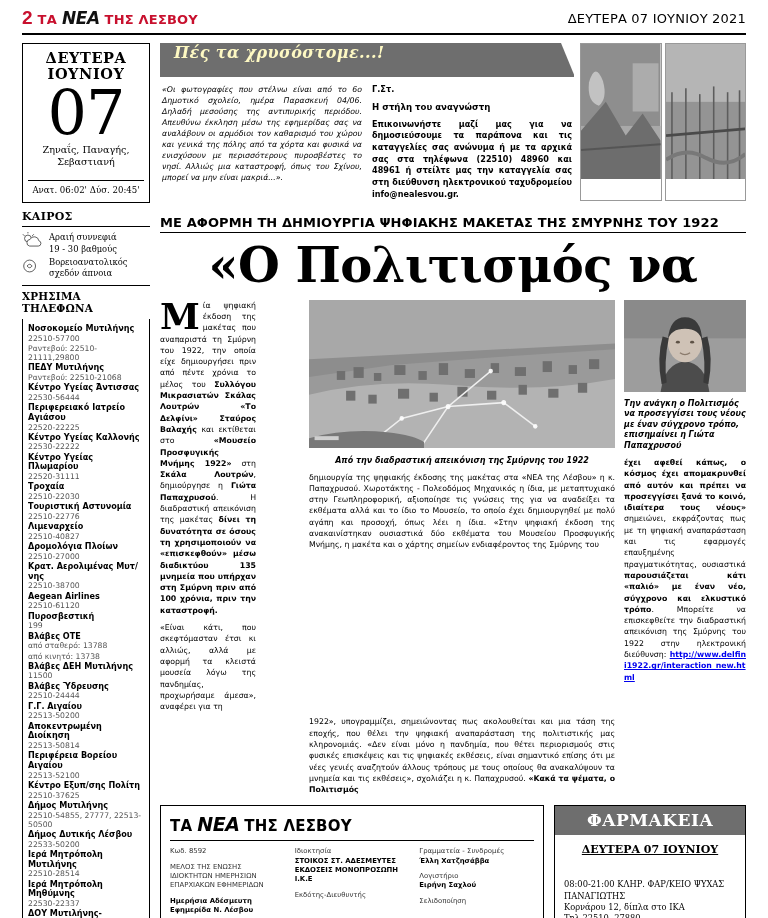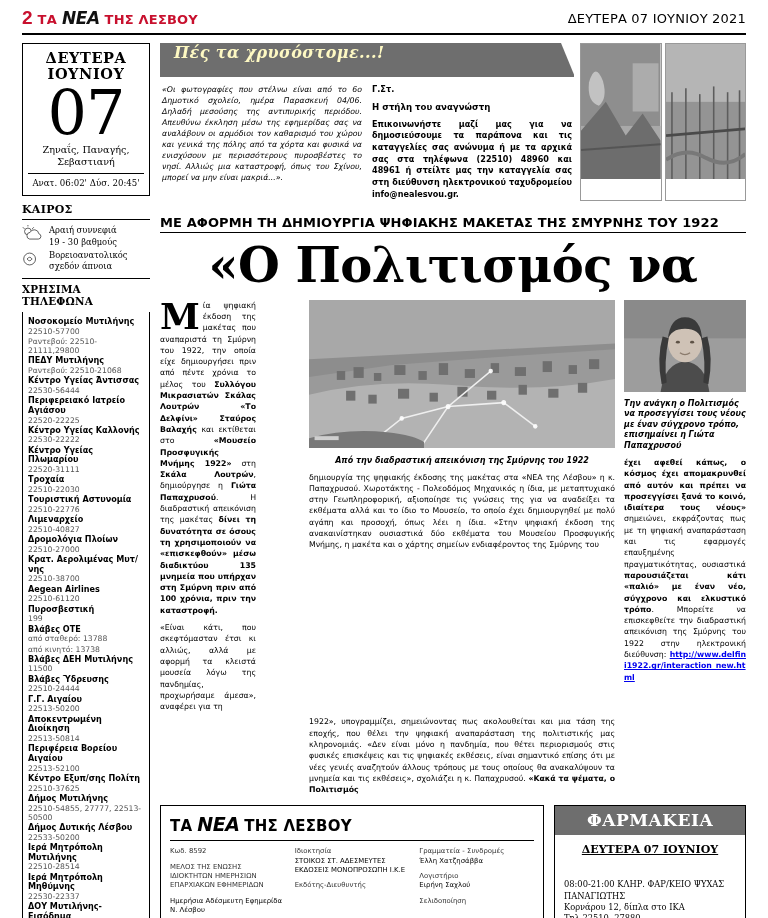--- a/index.html
+++ b/index.html
@@ -19,21 +19,21 @@
   
   .cols{display:flex;padding:8px 22px 0 22px;gap:10px;}
   .leftcol{width:128px;flex:none;}
   .rightcol{flex:1;min-width:0;}
 
   
   .datebox{border:1px solid #000;padding:6px 5px 7px 5px;text-align:center;}
   .dow{font-family:"DejaVu Serif","Liberation Serif",serif;font-weight:bold;font-size:14.5px;letter-spacing:.6px;line-height:1.12;}
   .bignum{font-family:"DejaVu Serif","Liberation Serif",serif;font-size:62px;line-height:.96;margin:1px 0 2px 0;font-weight:400;letter-spacing:-1px;}
   .names{font-family:"DejaVu Serif","Liberation Serif",serif;font-size:9.6px;line-height:1.25;}
-  .sun{font-family:"DejaVu Serif","Liberation Serif",serif;font-size:8.6px;margin-top:5px;padding-top:4px;border-top:1px solid #000;}
+  .sun{font-family:"DejaVu Serif","Liberation Serif",serif;font-size:8.6px;margin-top:12px;padding-top:4px;border-top:1px solid #000;}
 
   .kairos-h{font-family:"DejaVu Serif","Liberation Serif",serif;font-weight:bold;font-size:11px;margin:7px 0 0 0;letter-spacing:.3px;}
   .kairos-rule{height:1px;background:#000;margin:3px 0 5px 0;}
   .wrow{display:flex;gap:5px;align-items:flex-start;margin-bottom:2px;}
   .wicon{flex:none;width:22px;height:18px;}
   .wtext{font-family:"DejaVu Serif","Liberation Serif",serif;font-size:8.4px;line-height:1.32;}
   .phones-h{font-family:"DejaVu Serif","Liberation Serif",serif;font-weight:bold;font-size:10.4px;margin-top:6px;padding-top:4px;border-top:1px solid #000;letter-spacing:.2px;}
   .phonebox{border:1px solid #000;border-top:none;margin-top:5px;padding:5px 5px 6px 5px;}
   .pent{margin-bottom:1px;}
   .pname{font-size:8.1px;font-weight:bold;line-height:1.2;}
@@ -77,21 +77,21 @@
   .bottom{display:flex;gap:10px;margin-top:10px;align-items:flex-start;}
   .imprint{flex:1;border:1px solid #000;padding:7px 9px 9px 9px;min-width:0;}
   .imp-head{display:flex;align-items:baseline;gap:5px;}
   .imp-ta{font-weight:bold;font-size:15px;letter-spacing:.2px;}
   .imp-nea{font-weight:bold;font-style:italic;font-size:19px;letter-spacing:-.5px;}
   .imp-tis{font-weight:bold;font-size:15px;letter-spacing:.2px;}
   .imp-rule{height:1px;background:#000;margin:5px 0 6px 0;}
   .imp-cols{display:flex;gap:10px;}
   .ic{flex:1;min-width:0;font-size:6.9px;line-height:1.35;}
   .ic .lbl{color:#333;}
-  .ic .val{font-weight:normal;text-align:right;}
+  .ic .val{font-weight:bold;text-align:right;}
   .ic p{margin:0 0 6px 0;}
 
   
   .pharm{width:190px;flex:none;border:1px solid #000;}
   .pharm-h{background:#6e6e6e;color:#fff;text-align:center;font-family:"DejaVu Serif","Liberation Serif",serif;font-weight:bold;font-size:17px;padding:4px 0 5px 0;letter-spacing:.5px;}
   .pharm-body{padding:8px 9px 10px 9px;font-family:"DejaVu Serif","Liberation Serif",serif;}
   .pharm-date{text-align:center;font-weight:bold;font-size:11px;text-decoration:underline;margin-bottom:23px;}
   .pharm-e{font-size:8.3px;line-height:1.35;margin-bottom:9px;}
 </style>
 </head>

